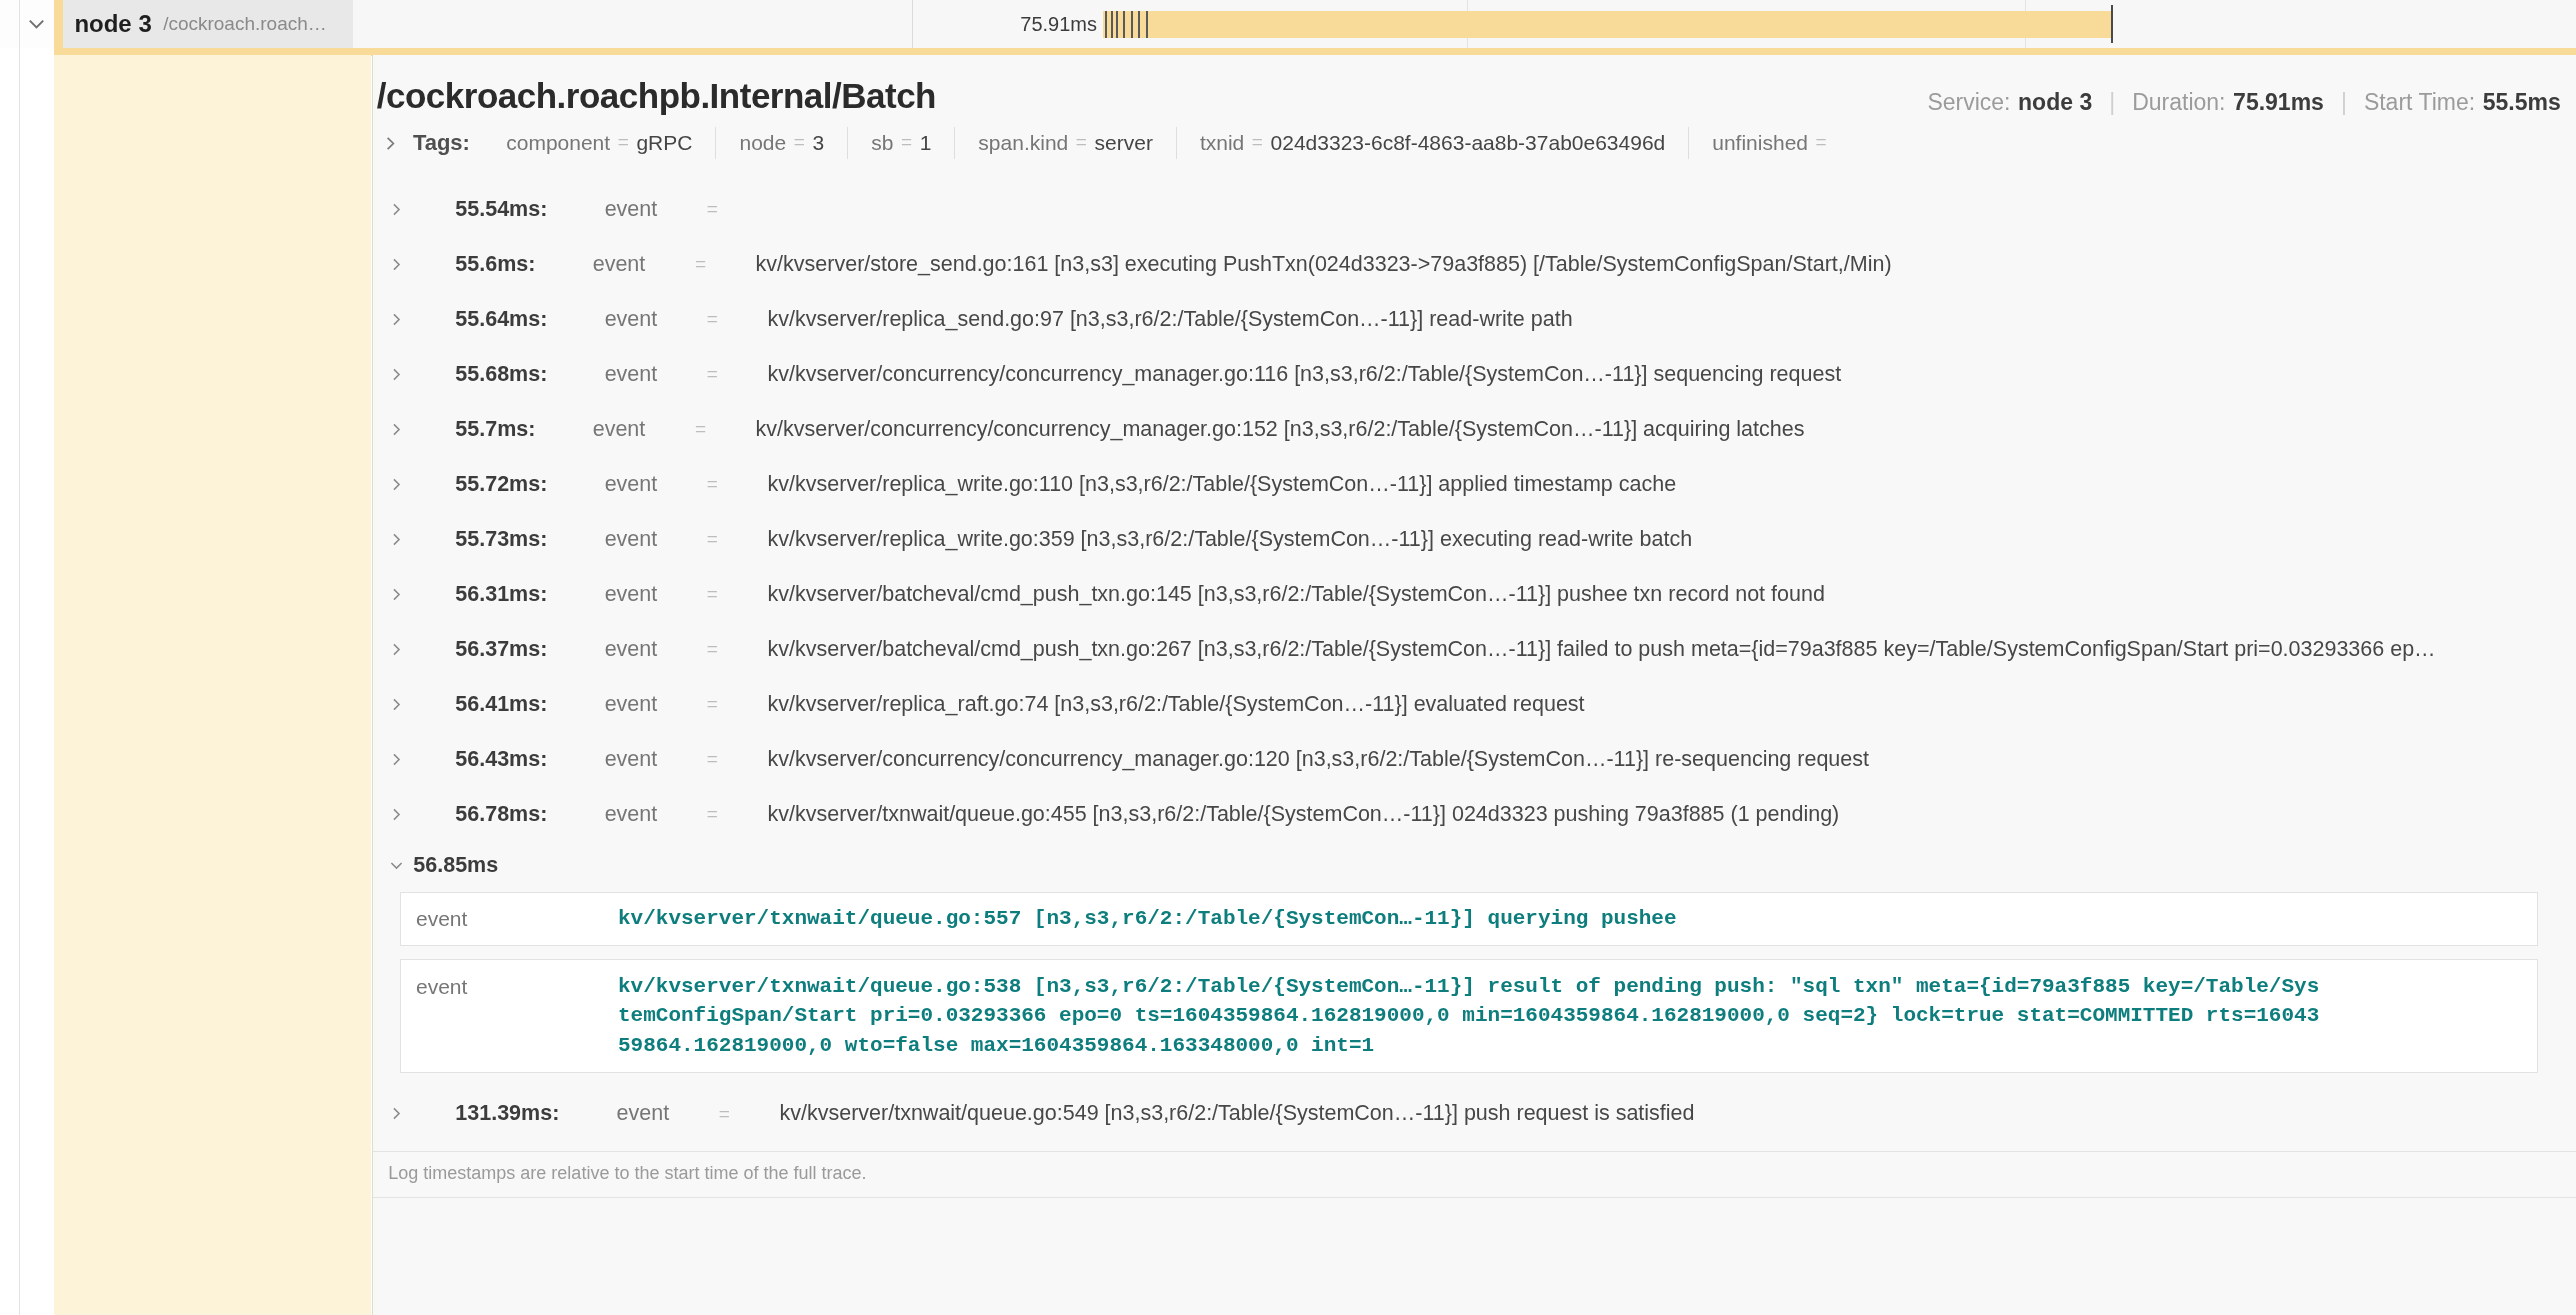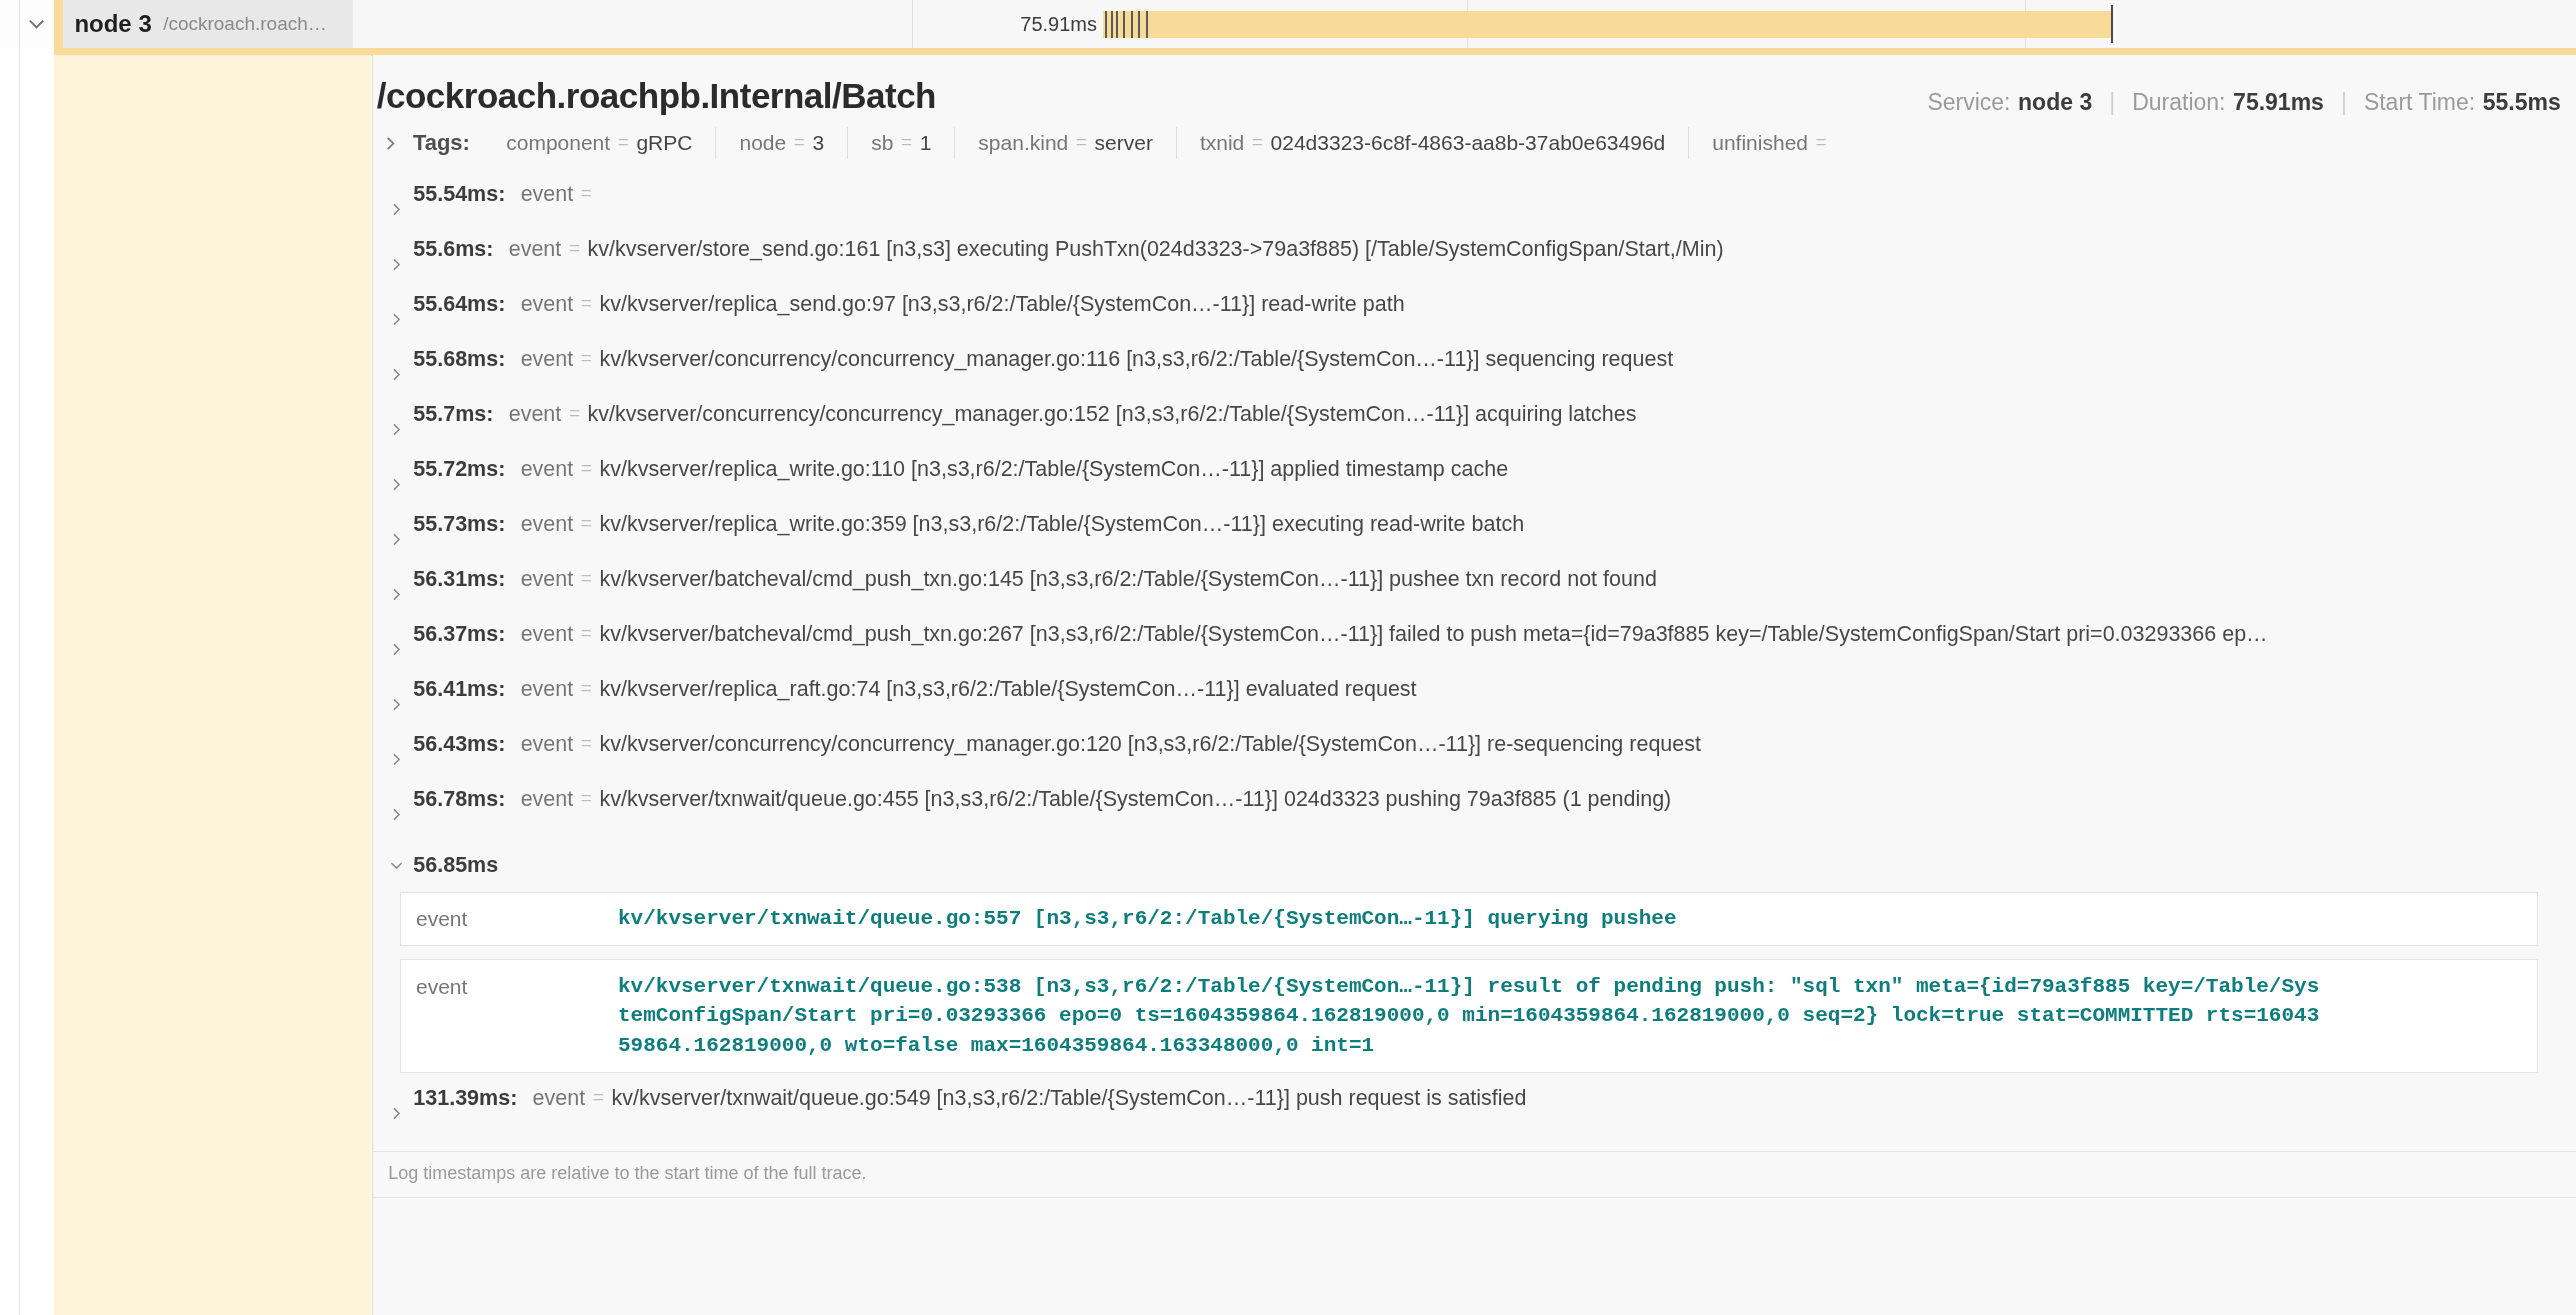--- a/index.html
+++ b/index.html
@@ -41,21 +41,21 @@
   .tag:last-child { border-right:none; }
   .tag .k { color:#767676; }
   .tag .eq { color:#bdbdbd; margin:0 7.6px; font-size:19px; }
   .tag .v { color:#454545; }
 
   .logs-bar { margin-top:13.3px; height:48px; background:#e4e4e4; border-top:1px solid #d9d9d9; border-bottom:1px solid #d9d9d9; display:flex; align-items:center; padding-left:11.4px; cursor:pointer; }
   .logs-bar .t { font-size:23px; font-weight:bold; color:#3f3f3f; margin-left:11.4px; }
   .logs-bar .c { font-size:23px; color:#3f3f3f; margin-left:9.5px; font-weight:normal; }
 
   .logs-list { padding:11.4px 0 0 15.3px; }
-  .log-row { height:55px; display:flex; font-size:21.5px; overflow:hidden; cursor:pointer; }
+  .log-row { height:55px; display:flex; align-items:center; font-size:21.5px; overflow:hidden; cursor:pointer;gap:42px; }
   .log-row .chev { flex:0 0 25px; display:flex; align-items:center; }
   .log-row .time { font-weight:bold; color:#3c3c3c; margin-right:15.3px; white-space:nowrap; }
   .log-row .k { color:#767676; white-space:nowrap; }
   .log-row .eq { color:#bdbdbd; margin:0 7.6px; font-size:19px; }
   .log-row .msg { color:#474747; white-space:nowrap; overflow:hidden; text-overflow:ellipsis; padding-right:9.5px; }
 
   .exp-header { height:48px; display:flex; align-items:center; font-size:21.5px; cursor:pointer; }
   .exp-header .chev { flex:0 0 25px; display:flex; align-items:center; }
   .exp-header .time { font-weight:bold; color:#3c3c3c; }
   .exp-box { background:#ffffff; border:1px solid #e2e2e2; margin:1.9px 38px 13.3px 11.4px; padding:11.4px 15.3px; display:flex; }

